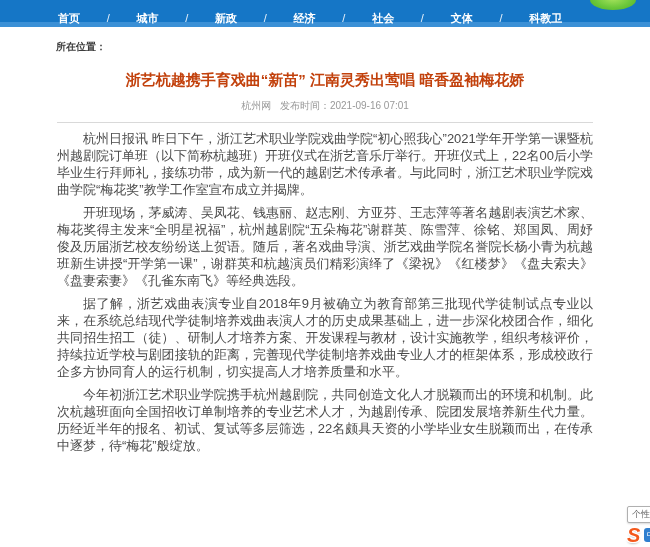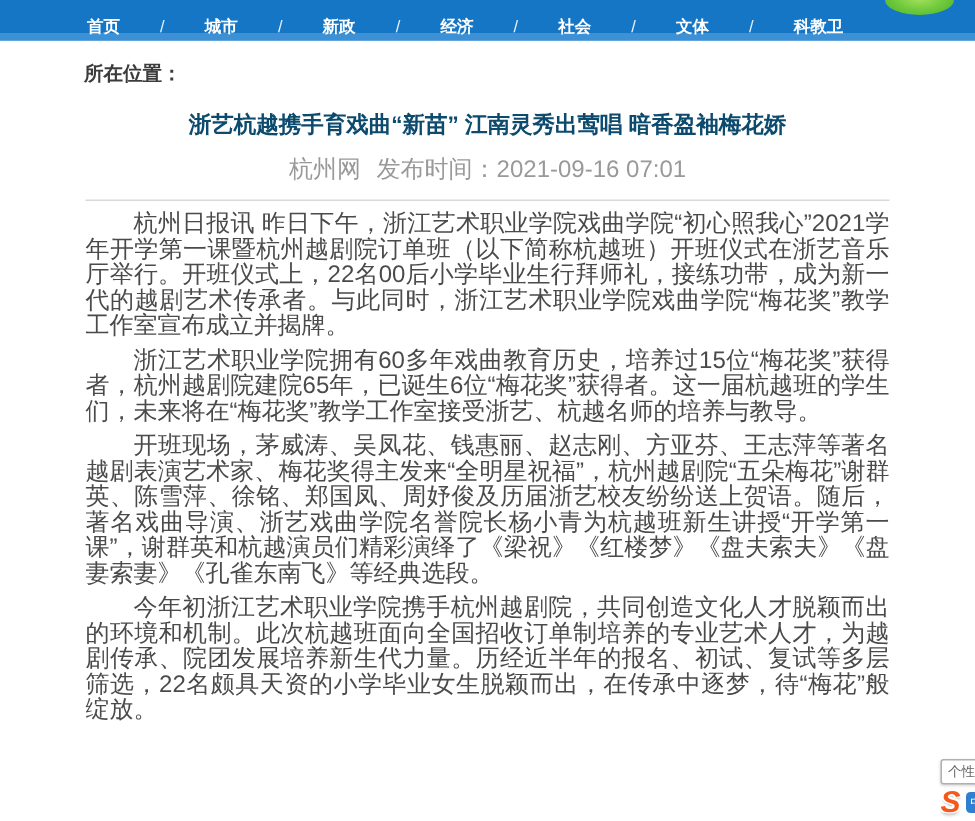--- a/index.html
+++ b/index.html
@@ -47,54 +47,54 @@
     width: 46px;
     height: 20px;
     border-radius: 50%;
     background: radial-gradient(ellipse at 50% 40%, #a9e45e 0%, #6cc83b 55%, #4fae27 100%);
     z-index: 5;
   }
 
   
   .breadcrumb {
     margin: 13px 0 0 56px;
-    font-size: 13px;
+    font-size: 10px;
     color: #8a8a8a;
     display: flex;
     align-items: center;
   }
   .breadcrumb .bc-label { color: #3c3c3c; font-weight: bold; margin-right: 5px; }
   .breadcrumb span.crumb { color: #8a8a8a; cursor: pointer; }
   .breadcrumb span.sep { margin: 0 1px; }
   .breadcrumb span.sep:last-child { display: none; }
 
   
   .article { margin: 0 57px; }
   .article-title {
     margin-top: 16px;
     text-align: center;
     font-size: 15px;
     font-weight: bold;
-    color: #0c4a6e;
+    color: #c2410c;
     line-height: 20px;
   }
   .article-meta {
     margin-top: 9px;
     text-align: center;
-    font-size: 16px;
+    font-size: 10px;
     color: #999999;
   }
   .article-meta span { margin: 0 3px; }
   .meta-divider {
     border: none;
     border-top: 1px solid #d9d9d9;
     margin: 9px 0 7px 0;
   }
   .article-body p {
-    font-size: 16px;
+    font-size: 13px;
     line-height: 17px;
     color: #4a4a4a;
     text-align: justify;
     text-indent: 2em;
     margin-bottom: 6px;
   }
 
   
   .ime-widget {
     position: absolute;
@@ -176,25 +176,25 @@
   <h1 class="article-title">浙艺杭越携手育戏曲“新苗” 江南灵秀出莺唱 暗香盈袖梅花娇</h1>
   <div class="article-meta">
     <span>杭州网</span>
     <span>发布时间：2021-09-16 07:01</span>
   </div>
   <hr class="meta-divider">
   <div class="article-body">
 
       <p>杭州日报讯 昨日下午，浙江艺术职业学院戏曲学院“初心照我心”2021学年开学第一课暨杭州越剧院订单班（以下简称杭越班）开班仪式在浙艺音乐厅举行。开班仪式上，22名00后小学毕业生行拜师礼，接练功带，成为新一代的越剧艺术传承者。与此同时，浙江艺术职业学院戏曲学院“梅花奖”教学工作室宣布成立并揭牌。</p>
 
-      <p>浙江艺术职业学院拥有60多年戏曲教育历史，培养过15位“梅花奖”获得者，杭州越剧院建院65年，已诞生6位“梅花奖”获得者。这一届杭越班的学生们，未来将在“梅花奖”教学工作室接受浙艺、杭越名师的培养与教导。</p>
 
 
       <p>开班现场，茅威涛、吴凤花、钱惠丽、赵志刚、方亚芬、王志萍等著名越剧表演艺术家、梅花奖得主发来“全明星祝福”，杭州越剧院“五朵梅花”谢群英、陈雪萍、徐铭、郑国凤、周妤俊及历届浙艺校友纷纷送上贺语。随后，著名戏曲导演、浙艺戏曲学院名誉院长杨小青为杭越班新生讲授“开学第一课”，谢群英和杭越演员们精彩演绎了《梁祝》《红楼梦》《盘夫索夫》《盘妻索妻》《孔雀东南飞》等经典选段。</p>
 
+      <p>据了解，浙艺戏曲表演专业自2018年9月被确立为教育部第三批现代学徒制试点专业以来，在系统总结现代学徒制培养戏曲表演人才的历史成果基础上，进一步深化校团合作，细化共同招生招工（徒）、研制人才培养方案、开发课程与教材，设计实施教学，组织考核评价，持续拉近学校与剧团接轨的距离，完善现代学徒制培养戏曲专业人才的框架体系，形成校政行企多方协同育人的运行机制，切实提高人才培养质量和水平。</p>
 
       <p>今年初浙江艺术职业学院携手杭州越剧院，共同创造文化人才脱颖而出的环境和机制。此次杭越班面向全国招收订单制培养的专业艺术人才，为越剧传承、院团发展培养新生代力量。历经近半年的报名、初试、复试等多层筛选，22名颇具天资的小学毕业女生脱颖而出，在传承中逐梦，待“梅花”般绽放。</p>
     </div>
 
 </div>
 
 <div class="ime-widget">
   <span class="ime-tooltip">个性化</span>
   <div class="ime-row">
     <span class="ime-s">S</span>

